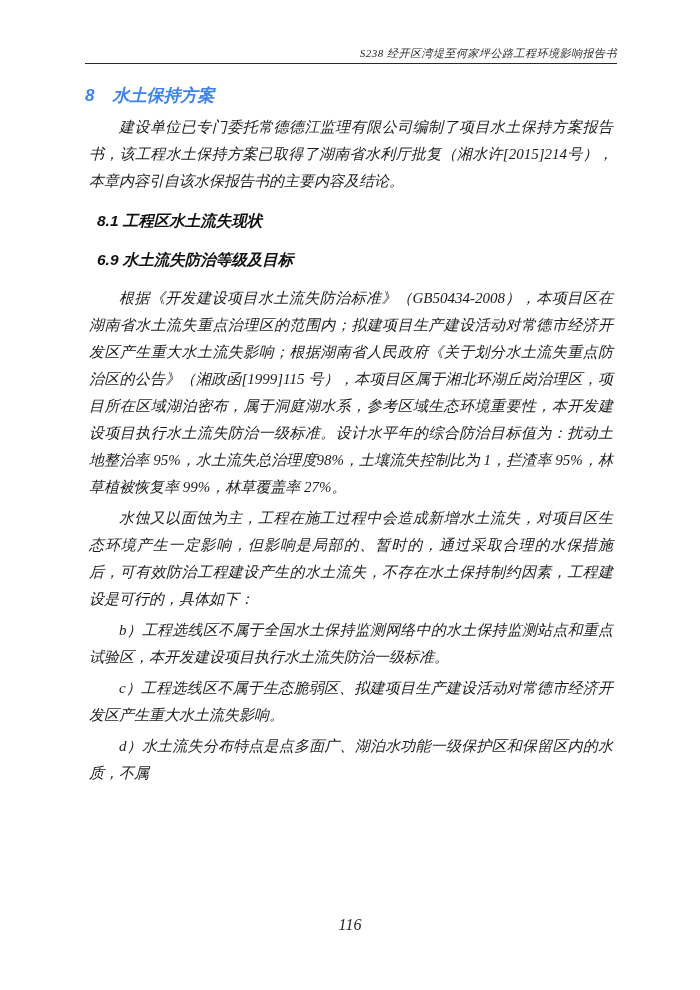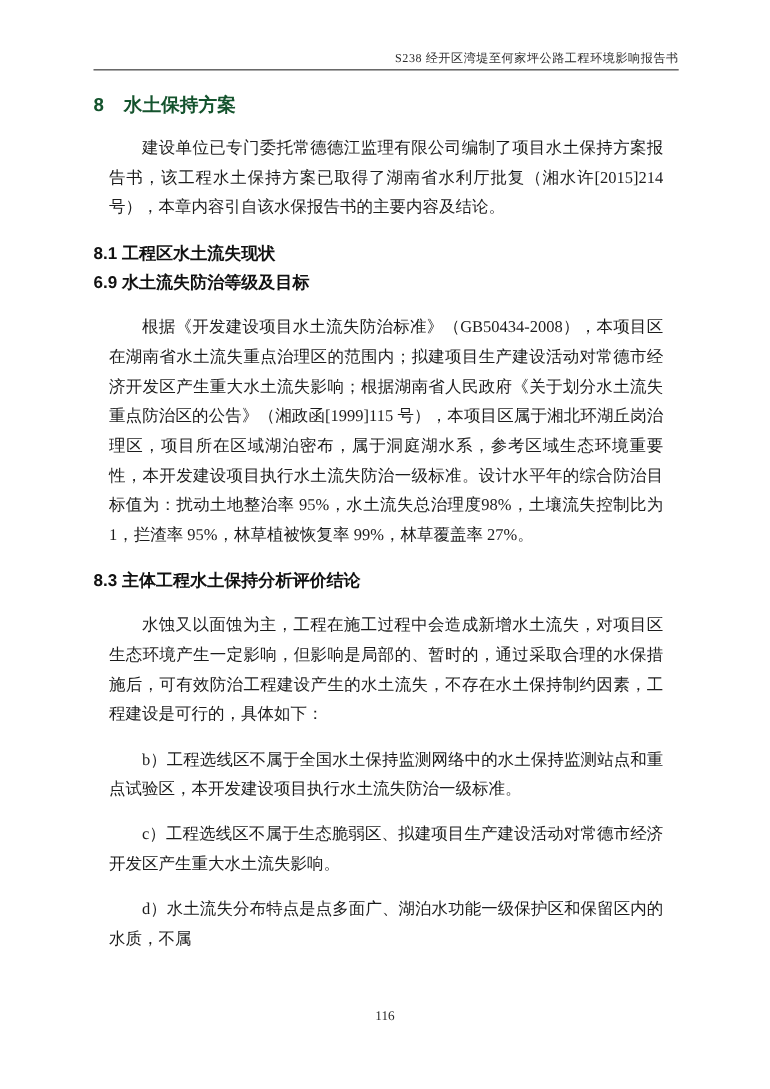--- a/index.html
+++ b/index.html
@@ -10,20 +10,21 @@
   .page {
     position: relative;
     width: 700px;
     height: 990px;
     background: #ffffff;
     color: #1c1c1c;
     font-family: "Liberation Serif", "DejaVu Serif", serif;
     overflow: hidden;
     box-sizing: border-box;
     padding: 0 83px 0 85px;
+    font-style: italic;
   }
   .running-header {
     margin-top: 46px;
     text-align: right;
     font-size: 11px;
     line-height: 15px;
     letter-spacing: 0.5px;
     color: #2a2a2a;
   }
   .header-rule {
@@ -31,56 +32,56 @@
     border: none;
     border-top: 1.6px solid #2a2a2a;
     width: 100%;
   }
   .chapter-heading {
     margin: 20px 0 6px 0;
     font-family: "Liberation Sans", "DejaVu Sans", sans-serif;
     font-weight: bold;
     font-size: 17px;
     line-height: 24px;
-    color: #14532d;
+    color: #3b82f6;
   }
   .chapter-heading .chapter-num {
     margin-right: 18px;
   }
   .body-text {
     font-size: 15px;
     line-height: 27px;
     text-align: justify;
   }
   .para {
-    margin: 14px;
+    margin: 4px;
     text-indent: 2em;
     word-break: break-all;
   }
   .section-heading {
-    margin: 0;
+    margin: 12px;
     font-family: "Liberation Sans", "DejaVu Sans", sans-serif;
     font-weight: bold;
     font-size: 15.5px;
     line-height: 27px;
     color: #111;
     text-align: left;
   }
   sup.sq {
     font-size: 0.62em;
     line-height: 0;
     vertical-align: super;
   }
   .page-footer {
     position: absolute;
     left: 0;
     top: 916px;
     width: 700px;
     text-align: center;
-    font-size: 12px;
+    font-size: 16px;
     color: #2a2a2a;
   }
 </style>
 </head>
 <body>
 
 <div class="page">
 
   <div class="running-header">S238 经开区湾堤至何家坪公路工程环境影响报告书</div>
 
@@ -94,21 +95,20 @@
 
     <p class="para">建设单位已专门委托常德德江监理有限公司编制了项目水土保持方案报告书，该工程水土保持方案已取得了湖南省水利厅批复（湘水许[2015]214号），本章内容引自该水保报告书的主要内容及结论。</p>
 
     <h2 class="section-heading">8.1 工程区水土流失现状</h2>
 
 
     <h2 class="section-heading">6.9 水土流失防治等级及目标</h2>
 
     <p class="para">根据《开发建设项目水土流失防治标准》（GB50434-2008），本项目区在湖南省水土流失重点治理区的范围内；拟建项目生产建设活动对常德市经济开发区产生重大水土流失影响；根据湖南省人民政府《关于划分水土流失重点防治区的公告》（湘政函[1999]115 号），本项目区属于湘北环湖丘岗治理区，项目所在区域湖泊密布，属于洞庭湖水系，参考区域生态环境重要性，本开发建设项目执行水土流失防治一级标准。设计水平年的综合防治目标值为：扰动土地整治率 95%，水土流失总治理度98%，土壤流失控制比为 1，拦渣率 95%，林草植被恢复率 99%，林草覆盖率 27%。</p>
 
-    <h2 class="section-heading">8.3 主体工程水土保持分析评价结论</h2>
 
     <p class="para">水蚀又以面蚀为主，工程在施工过程中会造成新增水土流失，对项目区生态环境产生一定影响，但影响是局部的、暂时的，通过采取合理的水保措施后，可有效防治工程建设产生的水土流失，不存在水土保持制约因素，工程建设是可行的，具体如下：</p>
 
 
     <p class="para">b）工程选线区不属于全国水土保持监测网络中的水土保持监测站点和重点试验区，本开发建设项目执行水土流失防治一级标准。</p>
 
     <p class="para">c）工程选线区不属于生态脆弱区、拟建项目生产建设活动对常德市经济开发区产生重大水土流失影响。</p>
 
     <p class="para">d）水土流失分布特点是点多面广、湖泊水功能一级保护区和保留区内的水质，不属</p>
 

